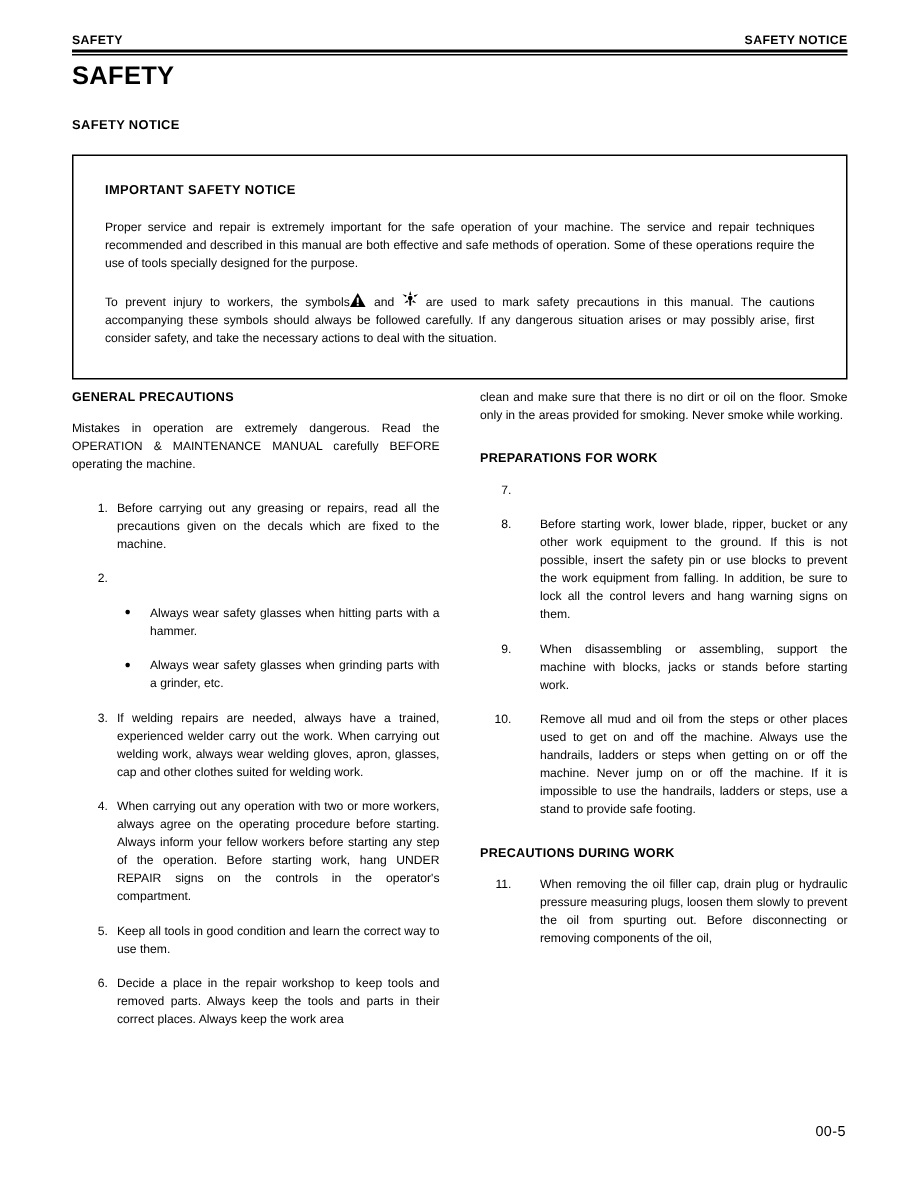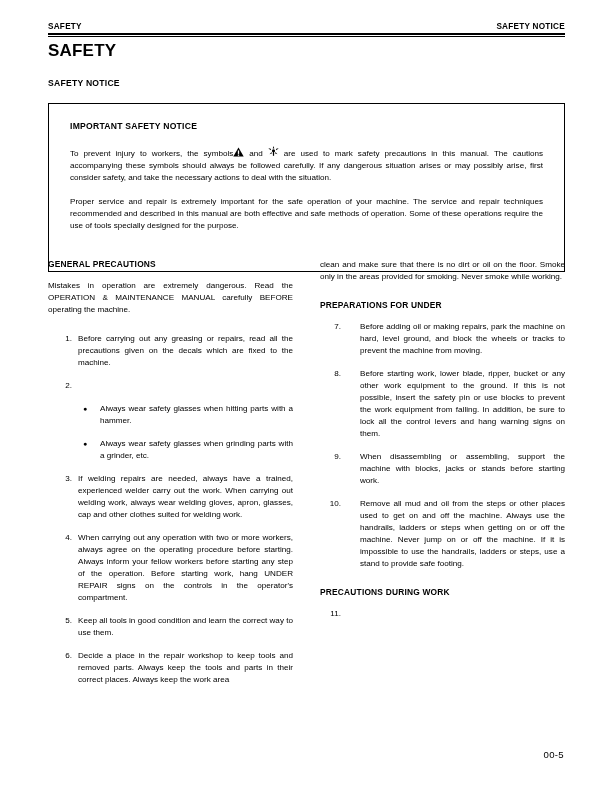--- a/index.html
+++ b/index.html
@@ -64,21 +64,21 @@
     font-weight: bold;
     letter-spacing: 0.25px;
   }
 
   
   .notice-box {
     position: absolute;
     left: 48px;
     top: 103px;
     width: 517px;
-    height: 169px;
+    height: 150px;
     border: 1px solid #000;
     box-sizing: border-box;
   }
   .notice-inner {
     padding: 17px 21px 0 21px;
   }
   .notice-heading {
     font-size: 8.6px;
     font-weight: bold;
     letter-spacing: 0.25px;
@@ -191,36 +191,36 @@
     <span>SAFETY NOTICE</span>
   </div>
   <div class="header-rule"></div>
 
   <div class="chapter-title">SAFETY</div>
   <div class="section-title">SAFETY NOTICE</div>
 
   <div class="notice-box">
     <div class="notice-inner">
       <div class="notice-heading">IMPORTANT SAFETY NOTICE</div>
+      <p class="notice-para">Proper service and repair is extremely important for the safe operation of your machine. The service and repair techniques recommended and described in this manual are both effective and safe methods of operation. Some of these operations require the use of tools specially designed for the purpose.</p>
       <p class="notice-para"><span>To prevent injury to workers, the symbols</span><span class="sym"><svg width="11" height="10" viewBox="0 0 11 10">
               <polygon points="5.5,0.4 10.7,9.6 0.3,9.6" fill="#000"></polygon>
               <rect x="4.85" y="3.4" width="1.3" height="3.5" fill="#fff"></rect>
               <rect x="4.85" y="7.5" width="1.3" height="1.3" fill="#fff"></rect>
             </svg></span>&nbsp;<span>and</span>&nbsp;<span class="sym" style="vertical-align:0px"><svg width="11" height="10" viewBox="0 0 11 10">
               <g fill="#000">
                 <polygon points="5.5,0 6.25,2.6 4.75,2.6"></polygon>
                 <polygon points="0.3,2.1 3.1,2.9 2.5,4.2"></polygon>
                 <polygon points="10.7,2.1 8.5,4.2 7.9,2.9"></polygon>
                 <polygon points="1.5,8.2 3.4,6.2 4.3,7.3"></polygon>
                 <polygon points="9.5,8.2 6.7,7.3 7.6,6.2"></polygon>
                 <circle cx="5.5" cy="4.7" r="1.55"></circle>
                 <rect x="4.9" y="5.9" width="1.2" height="3.9"></rect>
               </g>
             </svg></span> <span>are used to mark safety precautions in this manual. The cautions accompanying these symbols should always be followed carefully. If any dangerous situation arises or may possibly arise, first consider safety, and take the necessary actions to deal with the situation.</span></p>
-      <p class="notice-para">Proper service and repair is extremely important for the safe operation of your machine. The service and repair techniques recommended and described in this manual are both effective and safe methods of operation. Some of these operations require the use of tools specially designed for the purpose.</p>
     </div>
   </div>
 
   <div class="col col-left">
     <div class="sub-heading">GENERAL PRECAUTIONS</div>
     <p class="body-para">Mistakes in operation are extremely dangerous. Read the OPERATION &amp; MAINTENANCE MANUAL carefully BEFORE operating the machine.</p>
 
     <div class="gap-s"></div>
 
     <div class="num-item">
@@ -260,25 +260,24 @@
 
     <div class="num-item">
       <span class="marker">6.</span>
       <span class="itext">Decide a place in the repair workshop to keep tools and removed parts. Always keep the tools and parts in their correct places. Always keep the work area</span>
     </div>
   </div>
 
   <div class="col col-right">
     <p class="body-para">clean and make sure that there is no dirt or oil on the floor. Smoke only in the areas provided for smoking. Never smoke while working.</p>
 
-    <div class="sub-heading spaced-top">PREPARATIONS FOR UNDER</div>
+    <div class="sub-heading spaced-top">PREPARATIONS FOR WORK</div>
 
     <div class="num-item">
       <span class="marker">7.</span>
-      <span class="itext">Before adding oil or making repairs, park the machine on hard, level ground, and block the wheels or tracks to prevent the machine from moving.</span>
     </div>
 
     <div class="num-item">
       <span class="marker">8.</span>
       <span class="itext">Before starting work, lower blade, ripper, bucket or any other work equipment to the ground. If this is not possible, insert the safety pin or use blocks to prevent the work equipment from falling. In addition, be sure to lock all the control levers and hang warning signs on them.</span>
     </div>
 
     <div class="num-item">
       <span class="marker">9.</span>
       <span class="itext">When disassembling or assembling, support the machine with blocks, jacks or stands before starting work.</span>
@@ -286,18 +285,19 @@
 
     <div class="num-item">
       <span class="marker">10.</span>
       <span class="itext">Remove all mud and oil from the steps or other places used to get on and off the machine. Always use the handrails, ladders or steps when getting on or off the machine. Never jump on or off the machine. If it is impossible to use the handrails, ladders or steps, use a stand to provide safe footing.</span>
     </div>
 
     <div class="sub-heading spaced-top">PRECAUTIONS DURING WORK</div>
 
     <div class="num-item">
       <span class="marker">11.</span>
+      <span class="itext">When removing the oil filler cap, drain plug or hydraulic pressure measuring plugs, loosen them slowly to prevent the oil from spurting out. Before disconnecting or removing components of the oil,</span>
     </div>
   </div>
 
   <div class="page-number">00-5</div>
 
 </div>
 
 </body></html>

